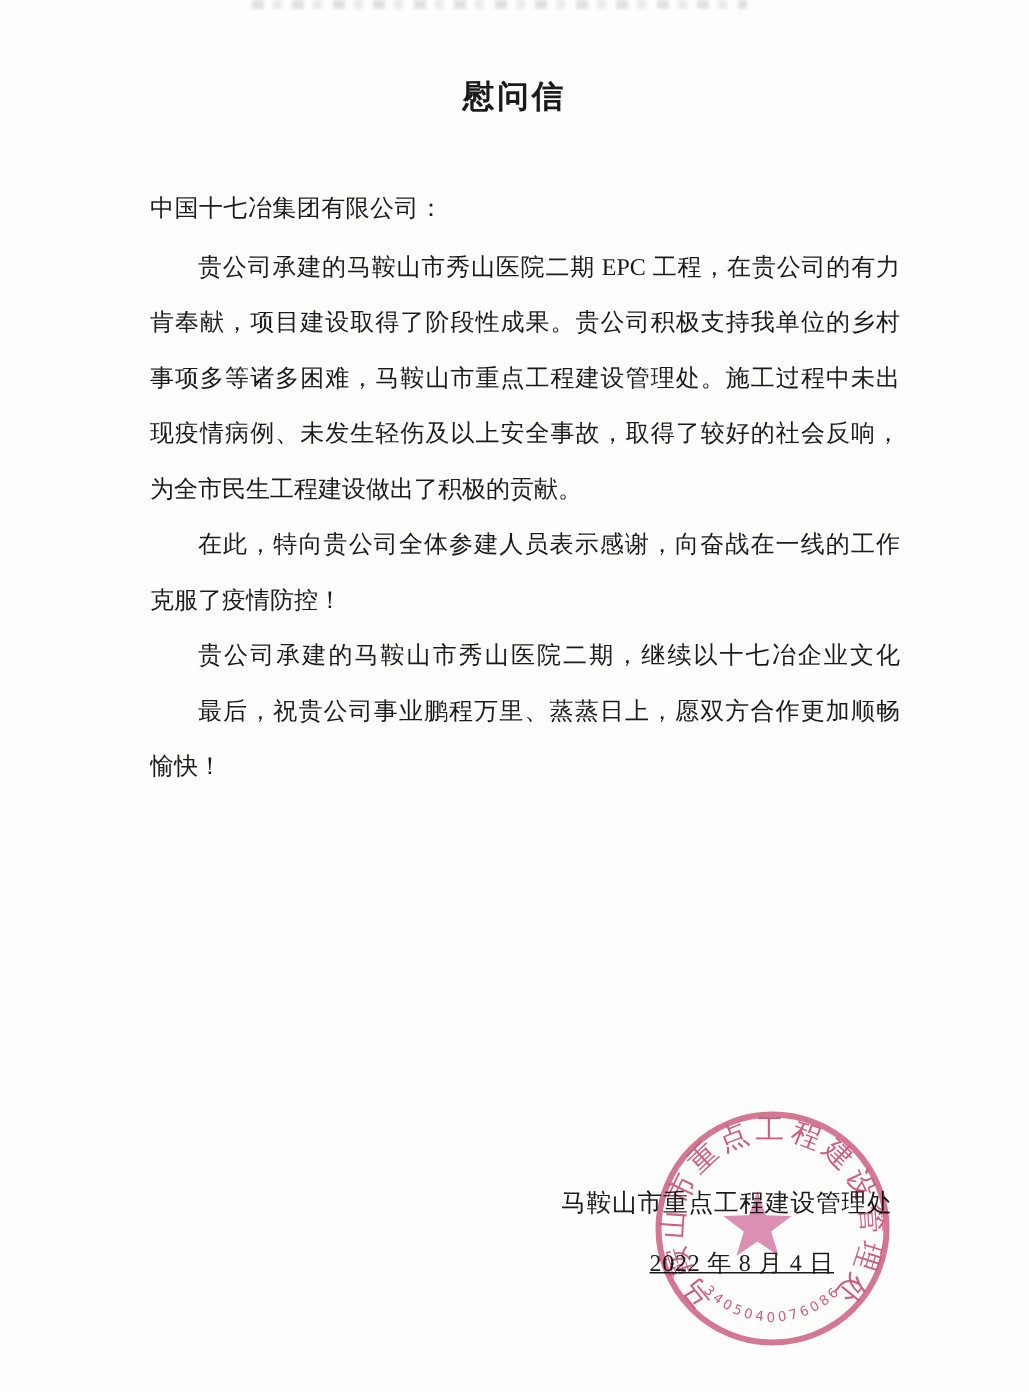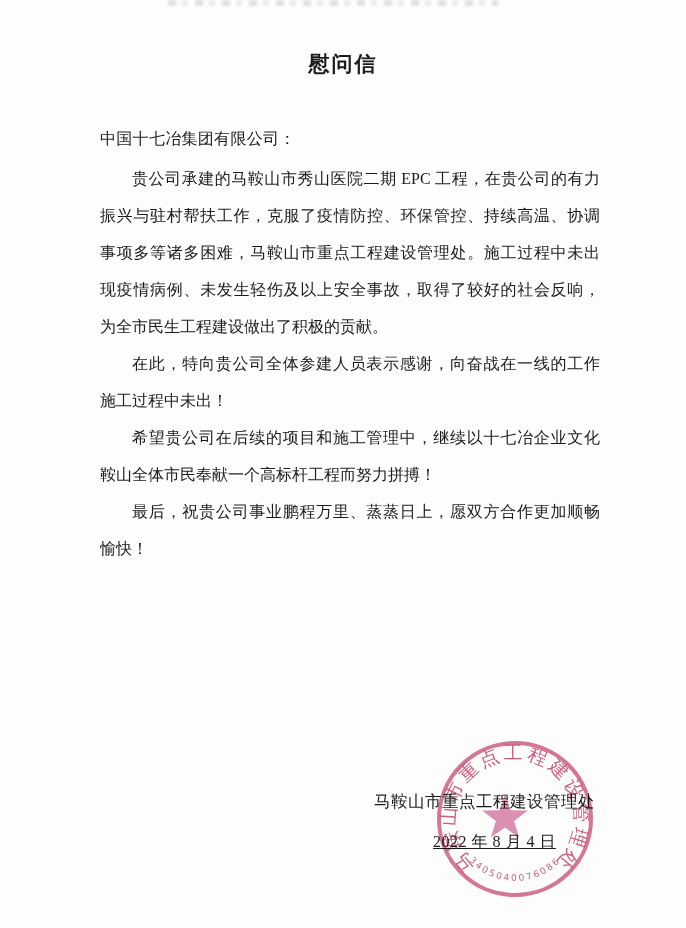--- a/index.html
+++ b/index.html
@@ -68,28 +68,27 @@
 <div class="page">
 
   <div class="scan-artifact"></div>
 
   <h1 class="title">慰问信</h1>
 
   <div class="salutation">中国十七冶集团有限公司：</div>
 
   <div class="body">
     <div class="line indent">贵公司承建的马鞍山市秀山医院二期 EPC 工程，在贵公司的有力</div>
-    <div class="line">振兴与驻村帮扶工作，克服了疫情防控、环保管控、持续高温、协调</div>
+    <div class="line">肯奉献，项目建设取得了阶段性成果。贵公司积极支持我单位的乡村</div>
     <div class="line">事项多等诸多困难，马鞍山市重点工程建设管理处。施工过程中未出</div>
     <div class="line">现疫情病例、未发生轻伤及以上安全事故，取得了较好的社会反响，</div>
     <div class="line last">为全市民生工程建设做出了积极的贡献。</div>
     <div class="line indent">在此，特向贵公司全体参建人员表示感谢，向奋战在一线的工作</div>
-    <div class="line last">施工过程中未出！</div>
-    <div class="line indent">希望贵公司在后续的项目和施工管理中，继续以十七冶企业文化</div>
-    <div class="line last">鞍山全体市民奉献一个高标杆工程而努力拼搏！</div>
+    <div class="line last">克服了疫情防控！</div>
+    <div class="line indent">贵公司承建的马鞍山市秀山医院二期，继续以十七冶企业文化</div>
     <div class="line indent">最后，祝贵公司事业鹏程万里、蒸蒸日上，愿双方合作更加顺畅</div>
     <div class="line last">愉快！</div>
   </div>
 
   <div class="signature">马鞍山市重点工程建设管理处</div>
 
   <div class="date">2022 年 8 月 4 日</div>
 
   <div class="stamp">
     <svg viewBox="0 0 170 170" width="170" height="170" aria-hidden="true">

